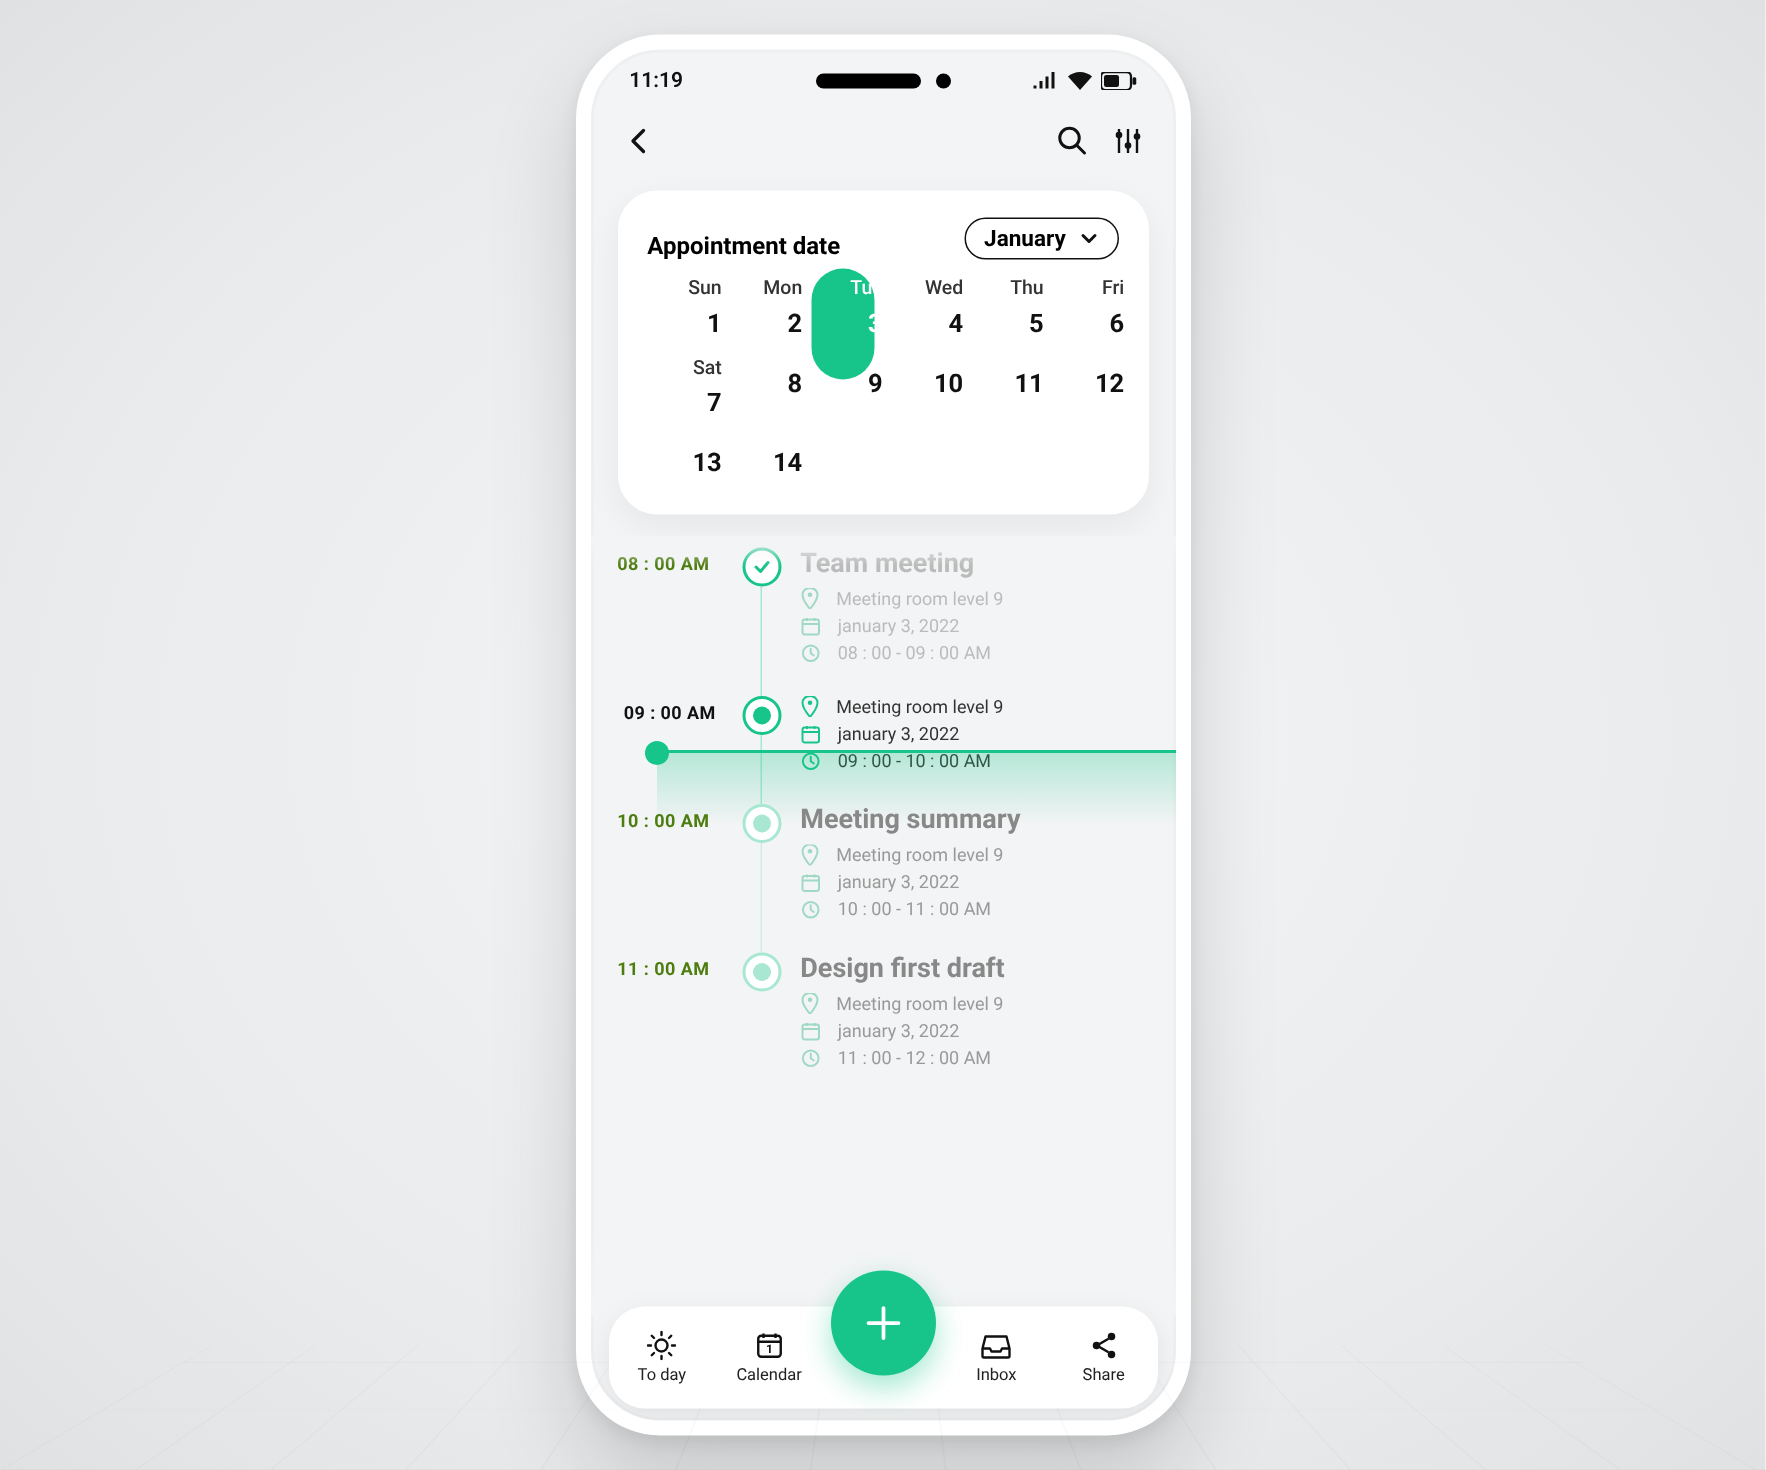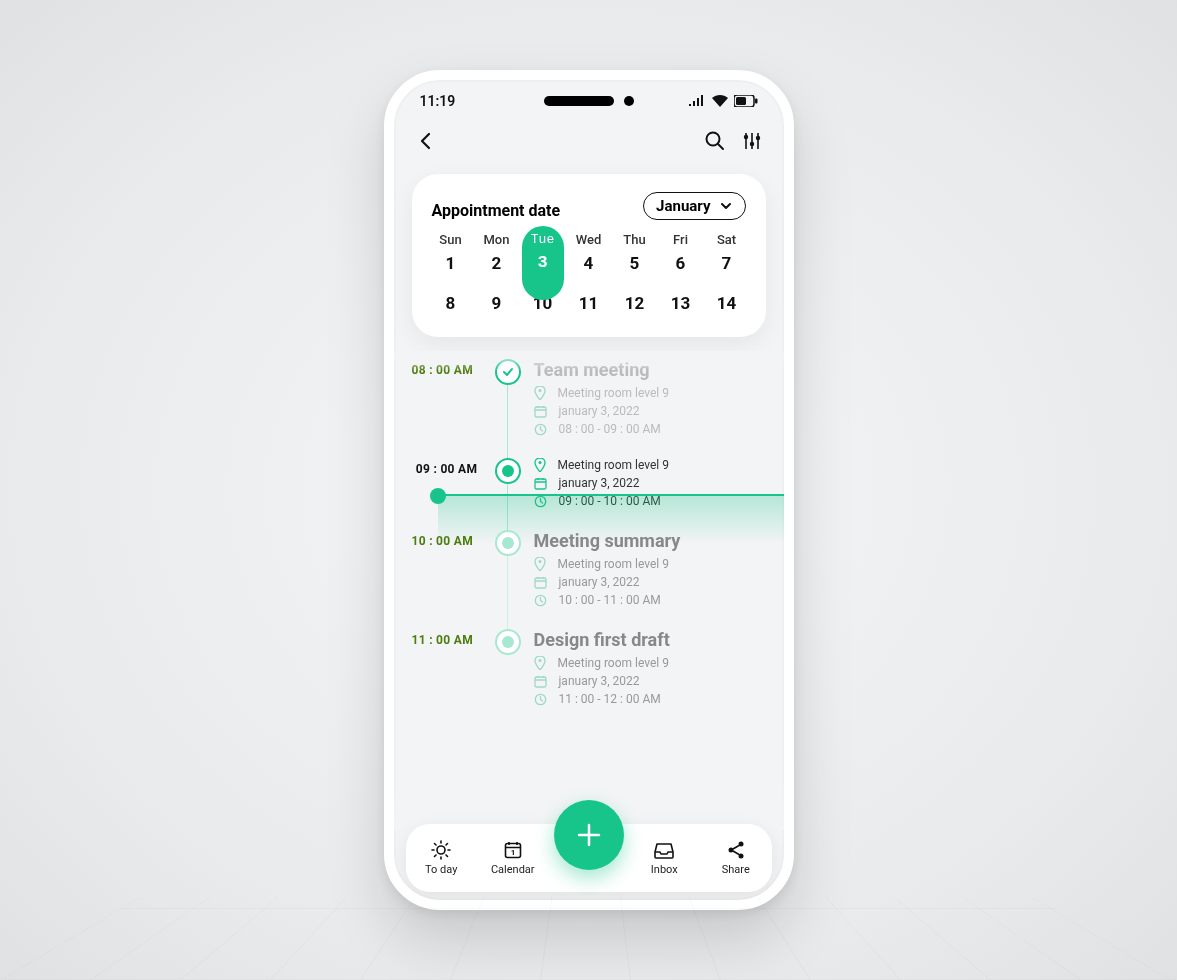--- a/index.html
+++ b/index.html
@@ -14,21 +14,21 @@
   body::after{
     content:""; position:absolute; left:0; right:0; bottom:0; height:220px;
     background-image:
       repeating-linear-gradient(90deg, rgba(0,0,0,0.03) 0 1px, transparent 1px 90px),
       repeating-linear-gradient(0deg, rgba(0,0,0,0.03) 0 1px, transparent 1px 90px);
     transform: perspective(600px) rotateX(60deg);
     transform-origin: bottom center;
     pointer-events:none;
   }
   .phone {
-    width: 410px; height: 840px;
+    width: 410px; height: 934px;
     background:#f3f4f5;
     border-radius: 56px;
     border: 10px solid #fff;
     box-shadow: 0 30px 60px rgba(0,0,0,0.15), 0 4px 12px rgba(0,0,0,0.08), inset 0 0 0 2px rgba(0,0,0,0.02);
     position: relative;
     overflow:hidden;
   }
   
   .side-btn{ position:absolute; background:#fff; box-shadow:0 2px 4px rgba(0,0,0,0.08);}
   .sbl1{ left:-15px; top:150px; width:6px; height:40px; border-radius:3px 0 0 3px;}
@@ -54,29 +54,29 @@
   .cal-card{
     margin:6px 18px 14px; background:#fff; border-radius:26px; padding:18px 16px 16px;
     box-shadow:0 8px 24px rgba(0,0,0,0.06);
   }
   .cal-head{ display:flex; align-items:flex-end; justify-content:space-between; margin-bottom:12px; padding:0 4px;}
   .cal-title{ font-weight:700; font-size:16px;}
   .month-select{
     border:1.5px solid #111; border-radius:999px; padding:4px 12px; font-weight:700; font-size:15px;
     display:flex; align-items:center; gap:8px; cursor:pointer;
   }
-  .cal-grid{ display:grid; grid-template-columns:repeat(7,1fr); row-gap:6px; text-align:center;}
+  .cal-grid{ display:grid; grid-template-columns:repeat(6,1fr); row-gap:6px; text-align:right;}
   .dow{ font-size:13px; color:#333; font-weight:500;}
   .daynum{ font-size:17px; font-weight:700; color:#111; padding:6px 0;}
   .day-col{ position:relative; }
   .sel-pill{
     position:absolute; top:-6px; left:50%; transform:translateX(-50%);
     width:42px; height:74px; background:#17c58a; border-radius:22px; z-index:0;
   }
-  .day-col.sel .dow, .day-col.sel .daynum{ position:relative; z-index:1; color:#fff;font-family:Liberation Mono, monospace;}
+  .day-col.sel .dow, .day-col.sel .daynum{ position:relative; z-index:1; color:#fff;}
   .daynum2{ font-size:17px; font-weight:700; color:#111; padding:8px 0;}
 
   
   .timeline { flex:1; overflow:hidden; position:relative; padding: 8px 18px 90px 18px;}
   .slot{ position:relative; display:grid; grid-template-columns:70px 36px 1fr; column-gap:8px; padding-bottom:22px;}
   .time-label{ font-size:12px; font-weight:700; color:#4d7c0f; padding-top:4px; letter-spacing:0.3px;}
   .time-label.active{ color:#111;text-align:center;}
   .node-col{ position:relative; display:flex; flex-direction:column; align-items:center;}
   .node-line{ position:absolute; top:26px; bottom:-22px; width:1px; background:#a8e7d1;}
   .node-line.muted{ background:#cfeee2;}

